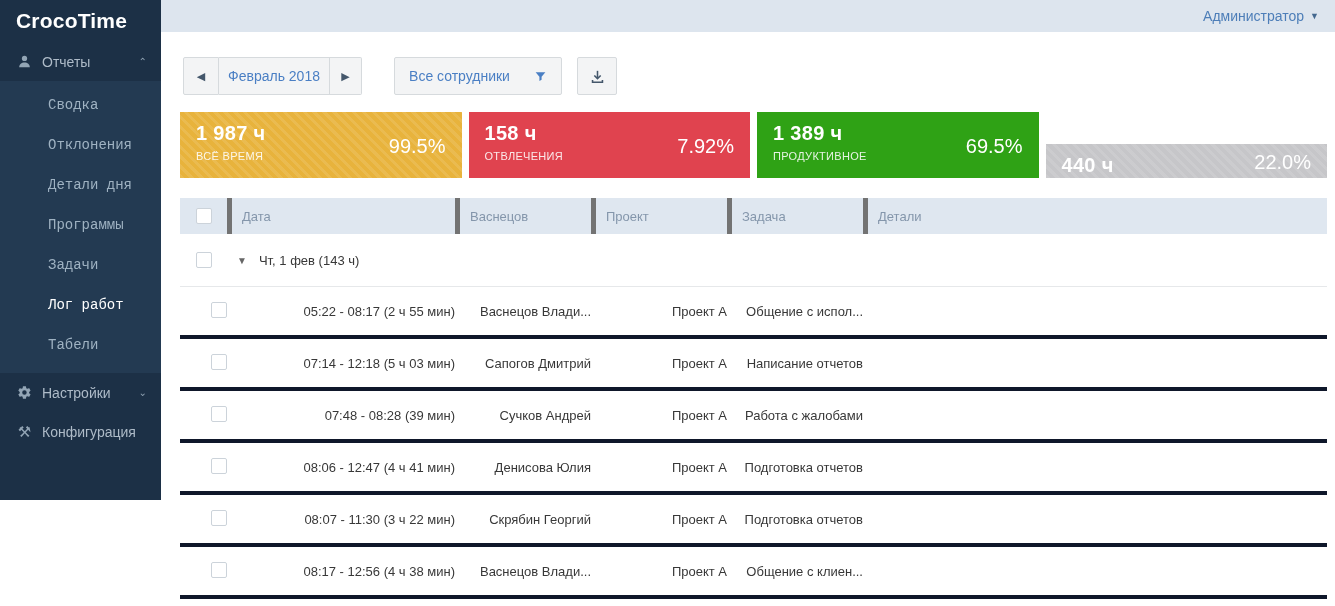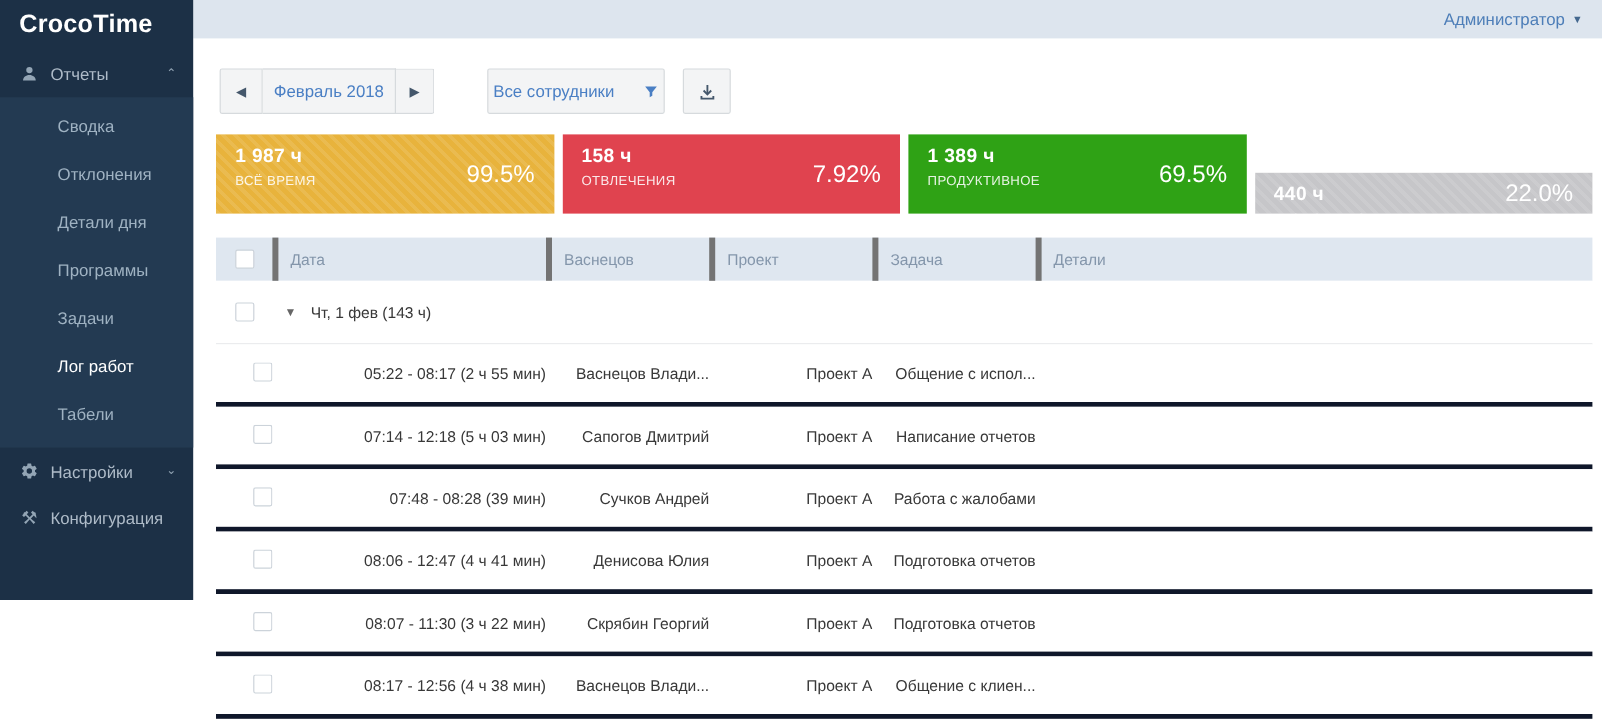--- a/index.html
+++ b/index.html
@@ -18,21 +18,21 @@
     color:#ffffff; font-size:21px; font-weight:bold;
     padding:9px 0 0 16px; height:42px; letter-spacing:.2px;
   }
   .nav-item {
     height:39px; display:flex; align-items:center;
     padding:0 14px 0 16px; color:#aebbc8; font-size:14px; cursor:pointer;
   }
   .nav-item .nav-ic { width:17px; margin-right:9px; display:flex; justify-content:center; color:#93a5b5; font-size:15px; }
   .nav-item .nav-ic svg { display:block; }
   .nav-item .chev { margin-left:auto; font-size:10px; color:#8ea0b0; }
-  .submenu { background:#233a52; padding:4px 0 8px 0; }
+  .submenu { background:#233a52; padding:4px 0 8px 0;font-family:Liberation Mono, monospace; }
   .submenu-item {
     height:40px; line-height:40px; padding-left:48px;
     color:#9fb2c2; font-size:14px; cursor:pointer;
   }
   .submenu-item.active { color:#ffffff; }
 
   
   .topbar {
     position:absolute; left:161px; top:0; right:0; height:32px;
     background:#dde5ee; display:flex; align-items:center; justify-content:flex-end;
@@ -47,30 +47,30 @@
   .toolbar { display:flex; align-items:stretch; height:38px; margin-left:3px; }
   .btn {
     background:#f3f4f5; border:1px solid #d6dadd; color:#4a7fc4;
     font-size:14px; display:flex; align-items:center; justify-content:center; cursor:pointer;
   }
   .btn-group { display:flex; }
   .btn-group .btn + .btn { border-left:none; }
   .btn.prev { width:36px; border-radius:2px 0 0 2px; color:#44576b; font-size:11px; }
   .btn.next { width:32px; border-radius:0 2px 2px 0; color:#44576b; font-size:11px; }
   .btn.period { width:111px; }
-  .btn.employees { width:148px; margin-left:44px; border-radius:2px; gap:24px; }
+  .btn.employees { width:168px; margin-left:32px; border-radius:2px; gap:24px; }
   .btn.export { width:40px; margin-left:15px; border-radius:2px; color:#44576b; }
 
   
   .cards { display:flex; gap:7px; margin-top:17px; height:66px; }
   .card { flex:1; color:#fff; position:relative; padding:10px 16px; }
   .card.hatched {
     background-image:repeating-linear-gradient(45deg, rgba(255,255,255,.10) 0 3px, rgba(255,255,255,0) 3px 7px);
   }
-  .card .hours { font-size:16px; font-weight:bold; letter-spacing:.3px; }
+  .card .hours { font-size:20px; font-weight:bold; letter-spacing:.3px; }
   .card .cap { font-size:11px; margin-top:5px; opacity:.88; letter-spacing:.3px; }
   .card .pct {
     position:absolute; right:16px; top:50%; transform:translateY(-44%);
     font-size:20px;
   }
   .card-0 { background-color:#e8b33c; }
   .card-1 { background-color:#e0434f; }
   .card-2 { background-color:#2fa215; }
   .card-3 { background-color:#c6c6c9;margin-top:32px; }
 

